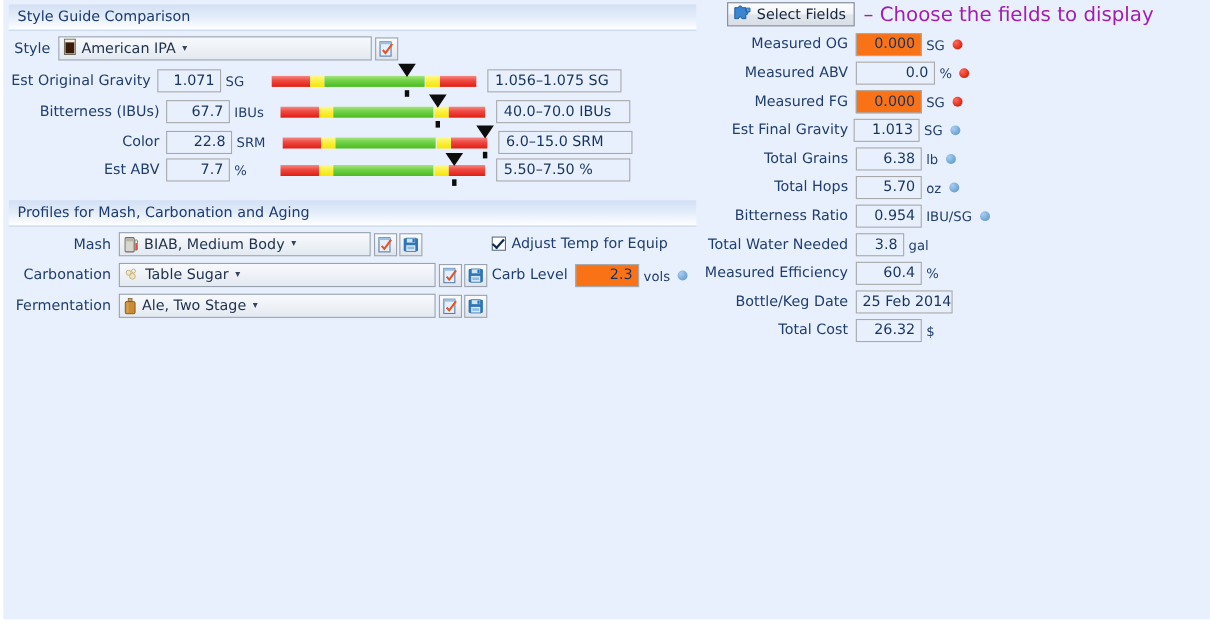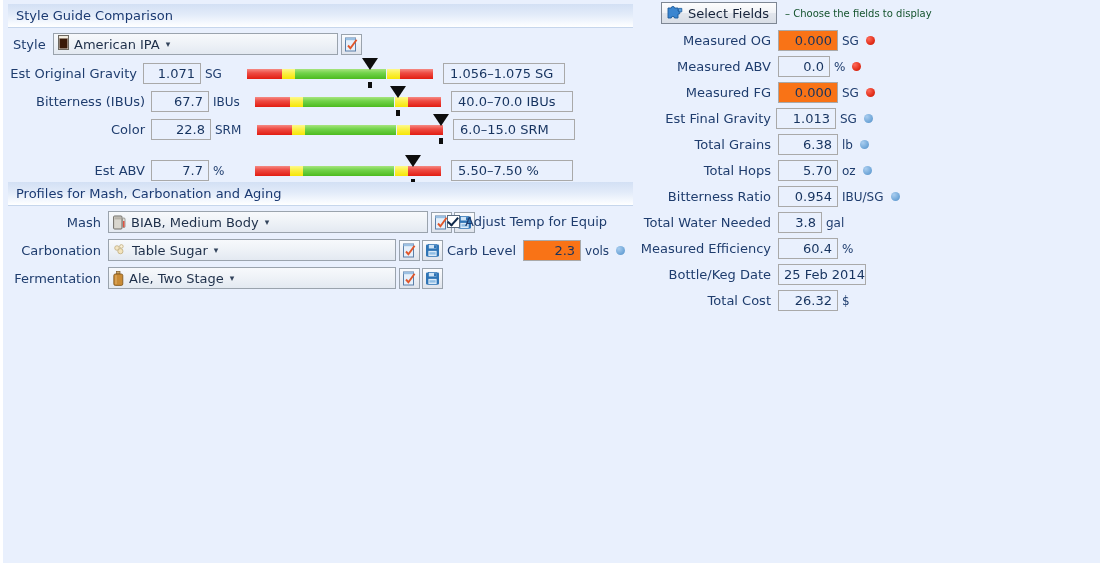--- a/index.html
+++ b/index.html
@@ -170,21 +170,21 @@
     height: 22px;
     border: 1px solid #7e8794;
     background: linear-gradient(to bottom, #fdfdfe 0%, #f1f3f6 48%, #e2e6ec 52%, #d9dee6 100%);
     padding: 0 7px 0 5px;
     font-size: 13px;
     color: #16233a;
     white-space: nowrap;
   }
   .pushbtn .btn-label { margin-left: 5px; }
 
-  .hint { font-size: 10px; color: #14532d; white-space: nowrap; }
+  .hint { font-size: 18px; color: #a21caf; white-space: nowrap; }
 </style>
 </head>
 <body>
 
 <div id="app">
 
   <div class="section-header" style="left:5px; top:4px; width:625px;">
     <span>Style Guide Comparison</span>
   </div>
 
@@ -246,21 +246,21 @@
         <div class="bar" style="margin-left:2px;">
           <div class="seg red" style="left:0%;    width:19%"></div>
           <div class="seg yellow" style="left:19%; width:7%"></div>
           <div class="seg green" style="left:26%; width:49%"></div>
           <div class="seg yellow" style="left:75%; width:7%"></div>
           <div class="seg red" style="left:82%; width:18%"></div>
           <div class="marker" style="left:99%"></div>
         </div>
         <div class="rangebox" style="width:122px; margin-left:10px;">6.0–15.0 SRM</div>
       </div>
-      <div class="row" style="left: 10px; top: 160px; width: 620px;">
+      <div class="row" style="left: 10px; top: 144px; width: 620px;">
         <span class="lbl" style="width:132px;">Est ABV</span>
         <div class="field" style="width:58px; margin-left:6px;">7.7</div>
         <span class="unit" style="width:40px; display:inline-block;">%</span>
         <div class="bar" style="margin-left:2px;">
           <div class="seg red" style="left:0%;    width:19%"></div>
           <div class="seg yellow" style="left:19%; width:7%"></div>
           <div class="seg green" style="left:26%; width:49%"></div>
           <div class="seg yellow" style="left:75%; width:7%"></div>
           <div class="seg red" style="left:82%; width:18%"></div>
           <div class="marker" style="left:85%"></div>
@@ -269,21 +269,21 @@
       </div>
     </div>
 
   <div class="section-header" style="left:5px; top:182px; width:625px;">
     <span>Profiles for Mash, Carbonation and Aging</span>
   </div>
 
   <div id="profile-rows">
       <div class="row" style="left: 10px; top: 211px;">
         <span class="lbl" style="width:88px;">Mash</span>
-        <div class="combo" style="width:320px; margin-left:7px;">
+        <div class="combo" style="width:229px; margin-left:7px;">
           <span style="flex:0 0 auto; display:flex;">
             <svg width="13" height="15" viewBox="0 0 13 15">
               <rect x="0.6" y="1" width="8.4" height="13" rx="1" fill="#d9d6ce" stroke="#6f6c66"></rect>
               <rect x="1.6" y="2.2" width="6.4" height="2.2" fill="#b6b2a8"></rect>
               <rect x="9.6" y="3" width="2.4" height="9.5" rx="1" fill="#e8e6e0" stroke="#7a776f" stroke-width="0.7"></rect>
               <rect x="10.2" y="6" width="1.2" height="6.2" fill="#e0301e"></rect>
             </svg>
           </span>
           <span class="combo-text">BIAB, Medium Body</span>
           <span class="caret">▾</span>
@@ -394,21 +394,21 @@
 
   <div id="field-rows">
       <div class="row" style="left: 630px; top: 30px;">
         <span class="lbl" style="width:138px;">Measured OG</span>
         <div class="field white" style="width:60px; margin-left:7px;">0.000</div>
         <span class="unit">SG</span>
         <span class="dot red"></span>
       </div>
       <div class="row" style="left: 630px; top: 56px;">
         <span class="lbl" style="width:138px;">Measured ABV</span>
-        <div class="field" style="width:52px; margin-left:7px;">0.0</div>
+        <div class="field" style="width:72px; margin-left:7px;">0.0</div>
         <span class="unit">%</span>
         <span class="dot red"></span>
       </div>
       <div class="row" style="left: 630px; top: 82px;">
         <span class="lbl" style="width:138px;">Measured FG</span>
         <div class="field white" style="width:60px; margin-left:7px;">0.000</div>
         <span class="unit">SG</span>
         <span class="dot red"></span>
       </div>
       <div class="row" style="left: 630px; top: 108px;">

